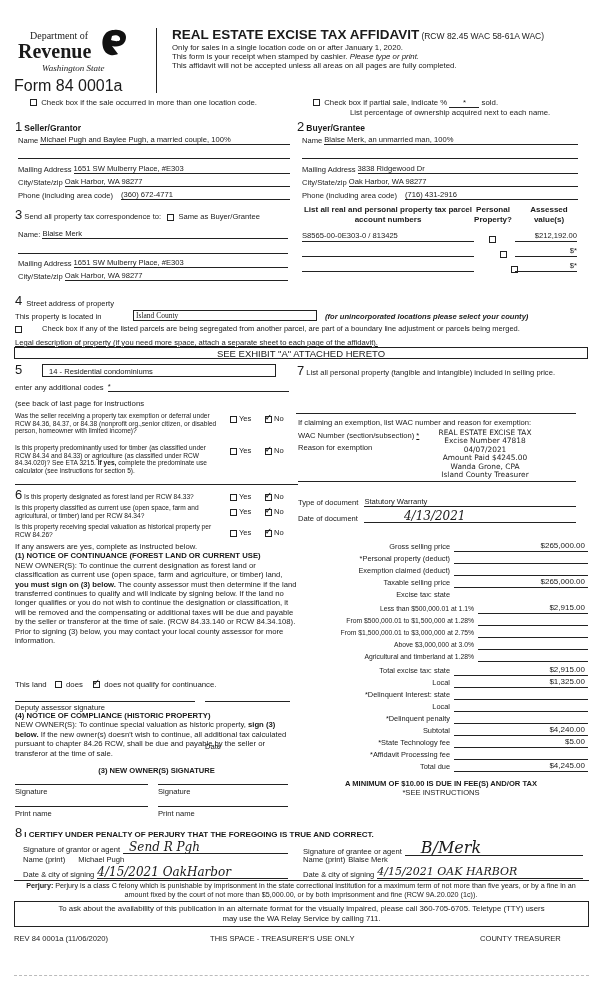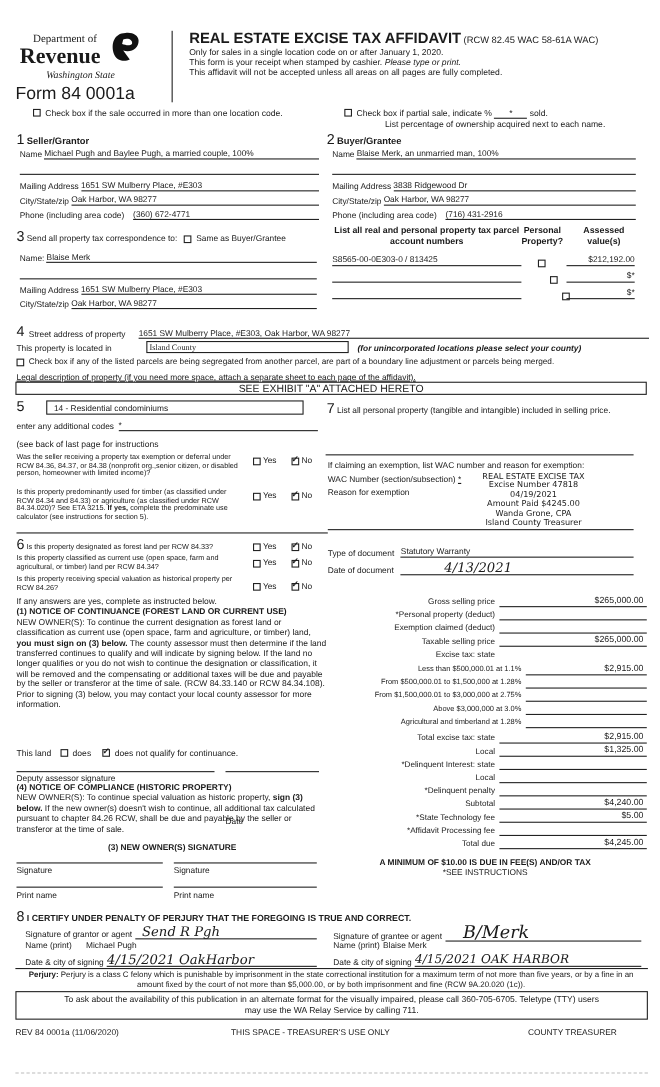--- a/index.html
+++ b/index.html
@@ -139,28 +139,27 @@
 <div class="abs u right" style="left:515px;top:246px;width:62px;height:11px;">$*</div>
 
 <div class="abs u" style="left:302px;top:261px;width:172px;height:11px;"></div>
 <span class="abs cb" style="left:489px;top:264px;"></span>
 <div class="abs u right" style="left:515px;top:261px;width:62px;height:11px;">$*</div>
 
 
 <div class="abs row" style="left:15px;top:293px;width:575px;">
   <span class="num">4</span>
   <span style="margin-left:4px;">Street address of property</span>
-  <span class="u" style="flex:1;margin-left:12px;">1651 SW Mulberry Place, #E303, Oak Harbor, WA 98277</span>
 </div>
 <div class="abs" style="left:15px;top:312px;">This property is located in</div>
 <div class="abs" style="left:133px;top:310px;width:184px;height:11px;border:1px solid #222;font-family:'Liberation Serif',serif;font-size:7.5px;padding-left:2px;">Island County</div>
 <div class="abs" style="left:325px;top:312px;font-style:italic;font-weight:bold;">(for unincorporated locations please select your county)</div>
 <div class="abs" style="left:15px;top:324px;white-space:nowrap;font-size:7.5px;">
   <span class="cb"></span>
-  <span style="margin-left:0;">Check box if any of the listed parcels are being segregated from another parcel, are part of a boundary line adjustment or parcels being merged.</span>
+  <span style="margin-left:16px;">Check box if any of the listed parcels are being segregated from another parcel, are part of a boundary line adjustment or parcels being merged.</span>
 </div>
 <div class="abs" style="left:15px;top:338px;text-decoration:underline;">Legal description of property (if you need more space, attach a separate sheet to each page of the affidavit).</div>
 <div class="abs center" style="left:14px;top:347px;width:574px;height:12px;border:1px solid #222;font-size:9.5px;line-height:11px;">SEE EXHIBIT "A" ATTACHED HERETO</div>
 
 
 <div class="abs num" style="left:15px;top:362px;">5</div>
 <div class="abs" style="left:42px;top:364px;width:234px;height:13px;border:1px solid #222;padding:2px 6px;">14 - Residential condominiums</div>
 <div class="abs row" style="left:15px;top:382px;width:274px;">
   <span>enter any additional codes</span>
   <span class="u" style="flex:1;margin-left:4px;">*</span>
@@ -230,21 +229,21 @@
 <div class="abs" style="left:296px;top:413px;width:280px;height:1px;background:#222;"></div>
 <div class="abs" style="left:298px;top:418px;">If claiming an exemption, list WAC number and reason for exemption:</div>
 <div class="abs" style="left:298px;top:431px;white-space:nowrap;">
   <span>WAC Number (section/subsection)</span>
   <span style="text-decoration:underline;">*</span>
 </div>
 <div class="abs" style="left:298px;top:443px;">Reason for exemption</div>
 <div class="abs center" style="left:410px;top:429px;width:150px;font-family:'DejaVu Sans',sans-serif;font-size:7.4px;line-height:8.4px;">
   <div>REAL ESTATE EXCISE TAX</div>
   <div>Excise Number 47818</div>
-  <div>04/19/2021</div>
+  <div>04/07/2021</div>
   <div>Amount Paid $4245.00</div>
   <div>Wanda Grone, CPA</div>
   <div>Island County Treasurer</div>
 </div>
 <div class="abs u" style="left:298px;top:481px;width:278px;height:1px;"></div>
 <div class="abs row" style="left:298px;top:497px;width:278px;">
   <span>Type of document</span>
   <span class="u" style="flex:1;margin-left:6px;">Statutory Warranty</span>
 </div>
 <div class="abs row" style="left:298px;top:510px;width:278px;">

